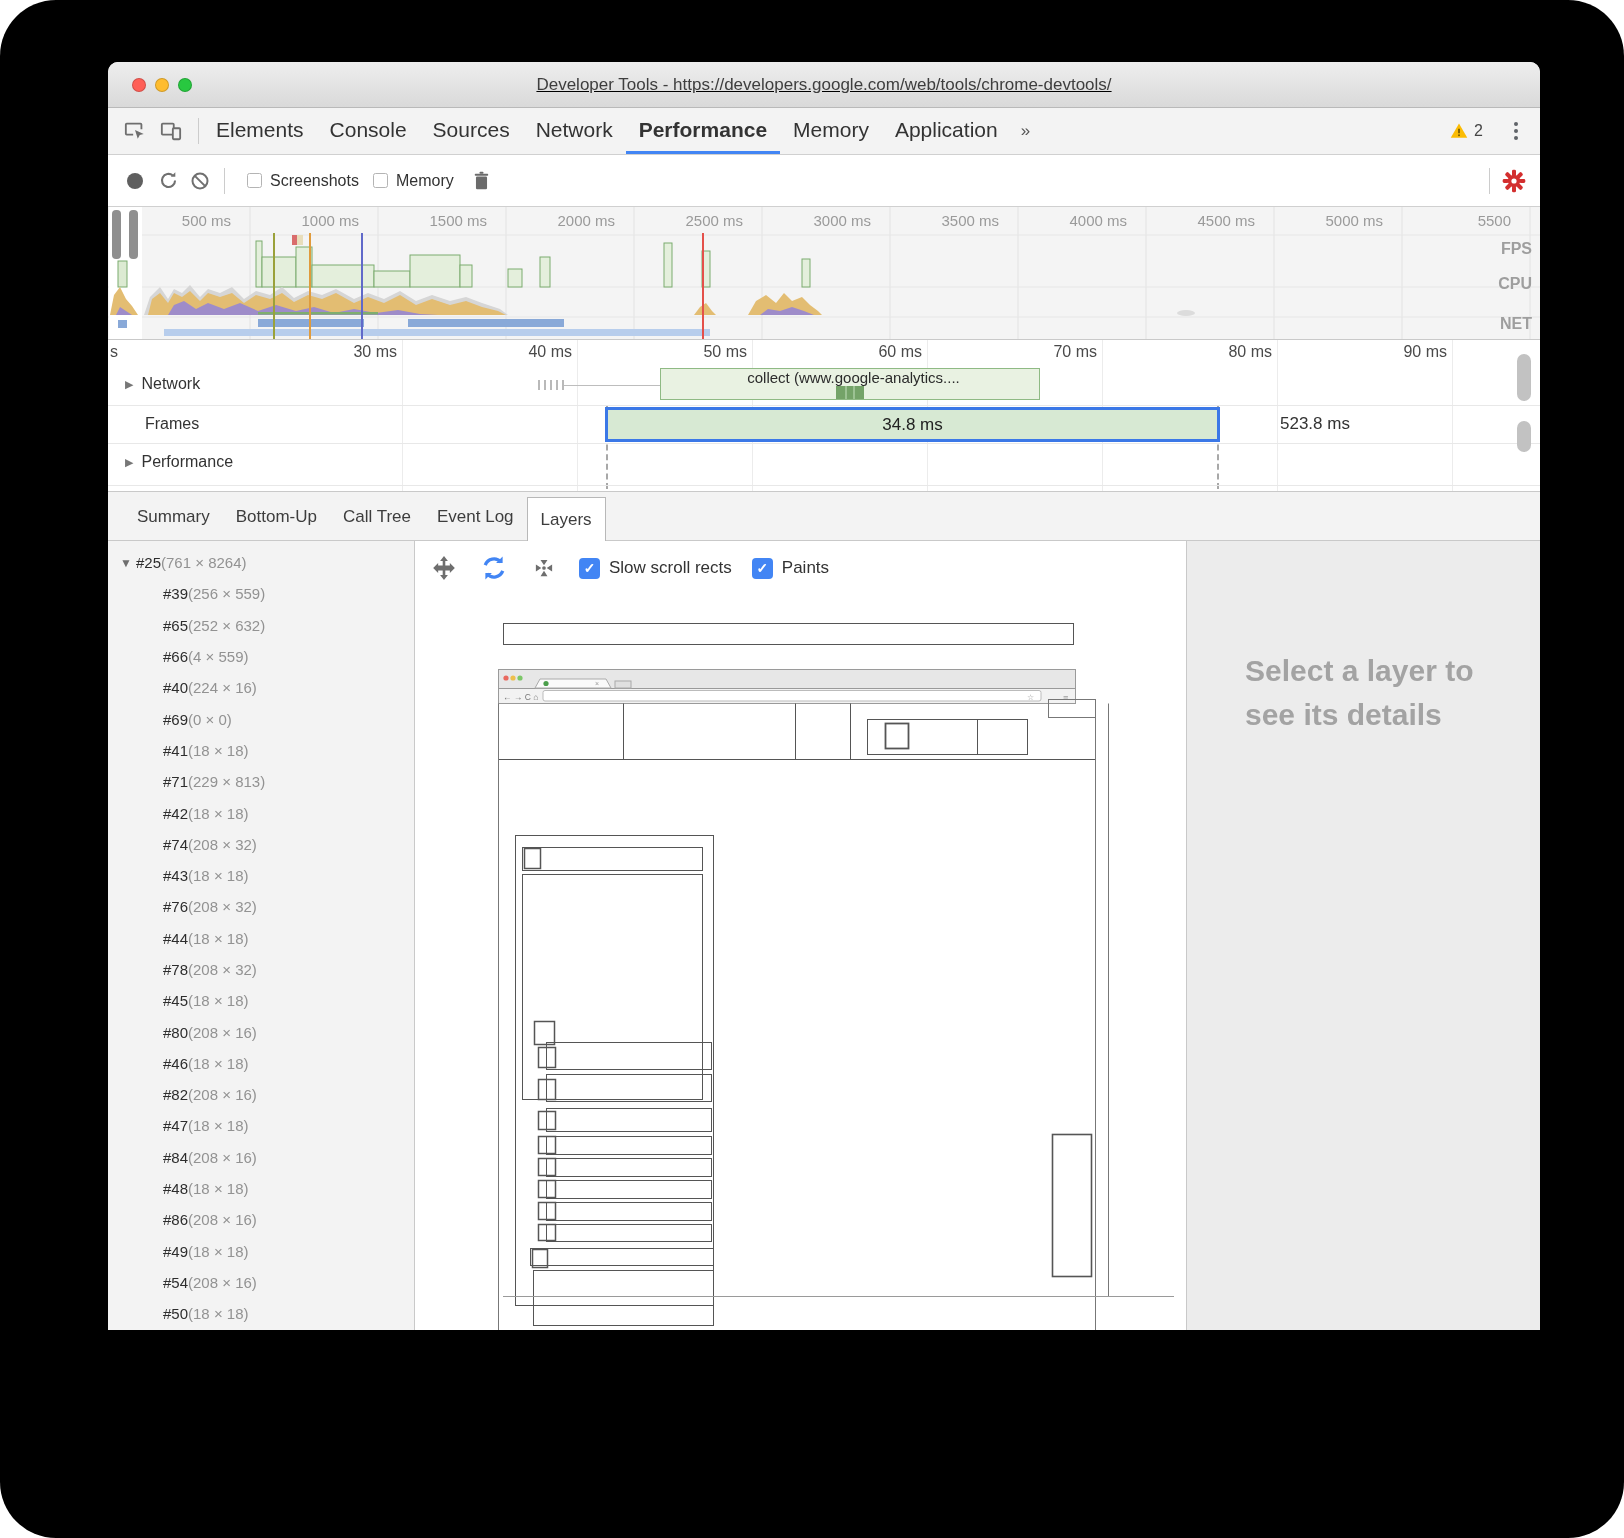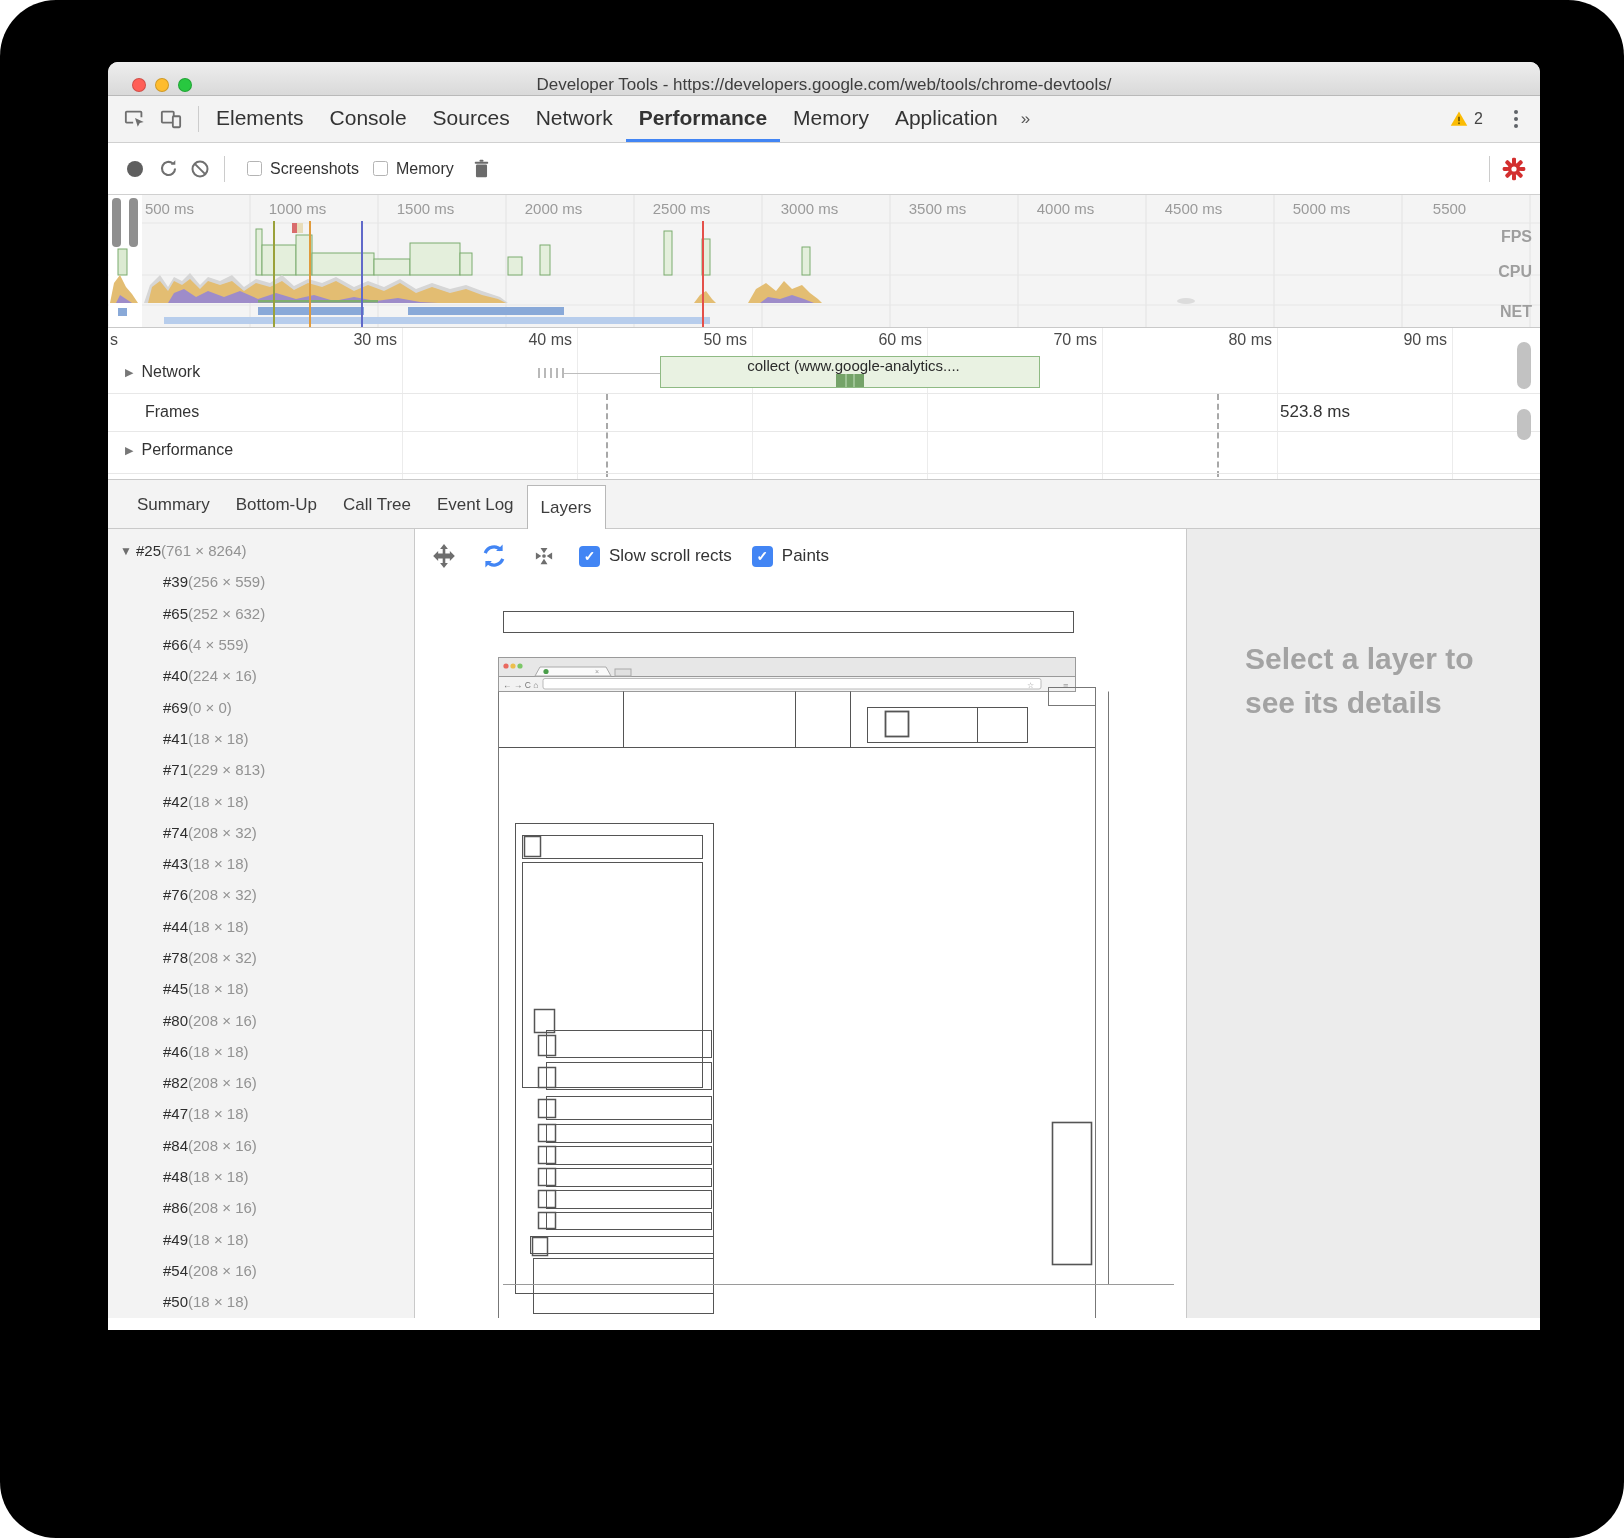--- a/index.html
+++ b/index.html
@@ -3,21 +3,21 @@
 <meta charset="utf-8">
 <style>
   * { margin:0; padding:0; box-sizing:border-box; }
   html,body { width:1624px; height:1538px; background:#fff; font-family:"Liberation Sans", sans-serif; }
   .stage { position:absolute; inset:0; width:1624px; height:1538px; background:#000; border-radius:56px; overflow:hidden; }
 
   .window { position:absolute; left:108px; top:62px; width:1432px; height:1268px; background:#fff;
             border-radius:10px 10px 0 0; overflow:hidden; box-shadow:0 24px 80px rgba(0,0,0,.6); }
 
   
-  .titlebar { position:relative; height:34px; background:linear-gradient(#eeeeee,#d9d9d9); border-bottom:1px solid #b9b9b9; }
+  .titlebar { position:relative; height:46px; background:linear-gradient(#eeeeee,#d9d9d9); border-bottom:1px solid #b9b9b9;text-decoration:underline; }
   .traffic { position:absolute; left:24px; top:16px; display:flex; gap:9px; }
   .traffic span { width:14px; height:14px; border-radius:50%; display:block; border:1px solid rgba(0,0,0,.18); }
   .tl-red { background:#ff5f57; } .tl-yellow { background:#febc2e; } .tl-green { background:#28c840; }
   .title { text-align:center; line-height:45px; font-size:17px; color:#3e3e3e; }
 
   
   .tabbar { height:47px; background:#f3f3f3; border-bottom:1px solid #d0d0d0; display:flex; align-items:stretch; }
   .tabbar .icons { display:flex; align-items:center; gap:6px; padding:0 8px 0 12px; }
   .ic-btn { width:30px; height:30px; display:flex; align-items:center; justify-content:center; }
   .vsep { width:1px; background:#ccc; margin:10px 4px; }
@@ -36,21 +36,21 @@
   .tool { width:32px; height:32px; display:flex; align-items:center; justify-content:center; }
   .cbx { width:15px; height:15px; border:1.5px solid #b4b4b4; border-radius:2.5px; background:#fff; margin:0 8px 0 14px; }
   .cbx-label { font-size:16px; color:#333; }
   .spacer { flex:1; }
   .tsep { width:1px; height:26px; background:#ccc; margin:0 8px; }
 
   
   .overview { position:relative; height:133px; background:#f4f4f4; border-bottom:1px solid #c9c9c9; overflow:hidden; }
   .ov-labels { position:absolute; top:5px; left:0; display:flex; z-index:3; }
   .ov-lead { width:14px; }
-  .ov-cell { width:128px; text-align:center; padding-right:5px; font-size:15px; color:#9a9a9a; }
+  .ov-cell { width:128px; text-align:right; padding-right:5px; font-size:15px; color:#9a9a9a; }
   .ov-lanes { position:absolute; right:8px; top:0; z-index:3; text-align:right; }
   .ov-lane { font-size:16px; font-weight:bold; color:#9e9e9e; position:absolute; right:0; white-space:nowrap; }
   .ov-svg { position:absolute; inset:0; z-index:1; }
 
   
   .detail { position:relative; height:152px; background:#fff; border-bottom:1px solid #c9c9c9; overflow:hidden; }
   .d-grid { position:absolute; left:120px; top:0; right:0; bottom:0;
             background:repeating-linear-gradient(90deg, transparent 0 174px, #ececec 174px 175px); z-index:0; }
   .d-ruler { position:relative; height:26px; display:flex; z-index:2; }
   .d-lead { width:120px; position:relative; }
@@ -329,20 +329,23 @@
       <div class="net-line"></div>
       <div class="net-bar">
         <span class="net-bar-label">collect (www.google-analytics....</span>
         <span class="net-bar-solid"></span>
       </div>
     </div>
     <div class="d-row row-frames">
       <div class="rlabel">
             <span>Frames</span>
           </div>
+      <div class="frame-sel">
+            <span>34.8 ms</span>
+          </div>
       <span class="frame-next">523.8 ms</span>
     </div>
     <div class="d-row row-int">
       <div class="rlabel">
             <span class="tri">▶</span>
             <span>Performance</span>
           </div>
     </div>
     <div class="pill pill-a"></div>
     <div class="pill pill-b"></div>

